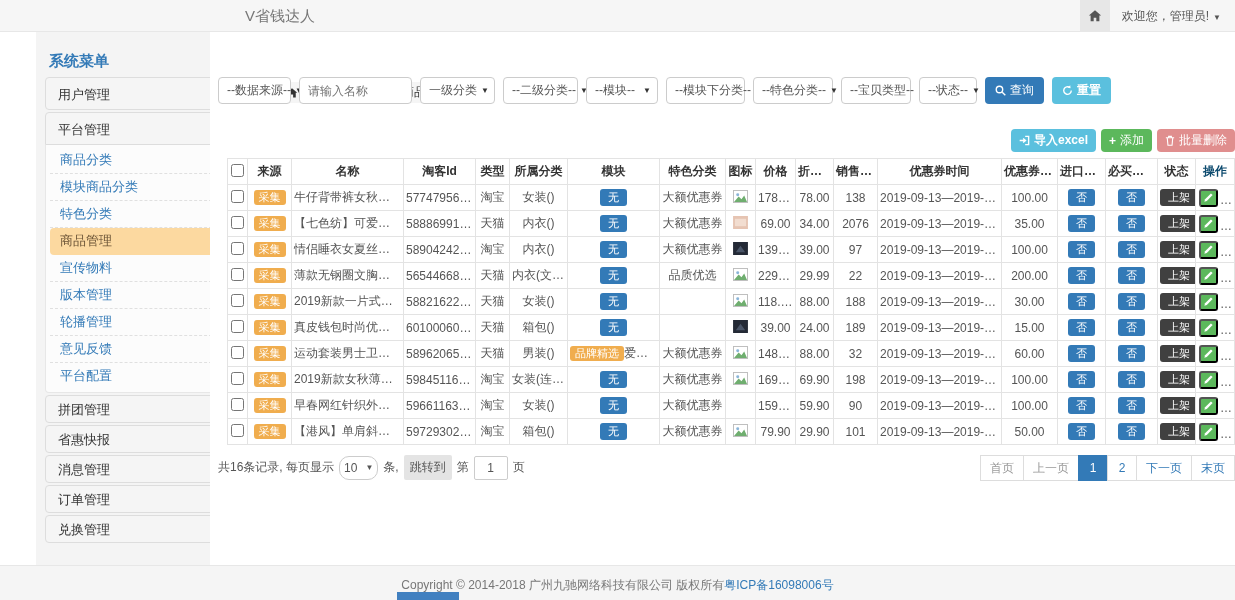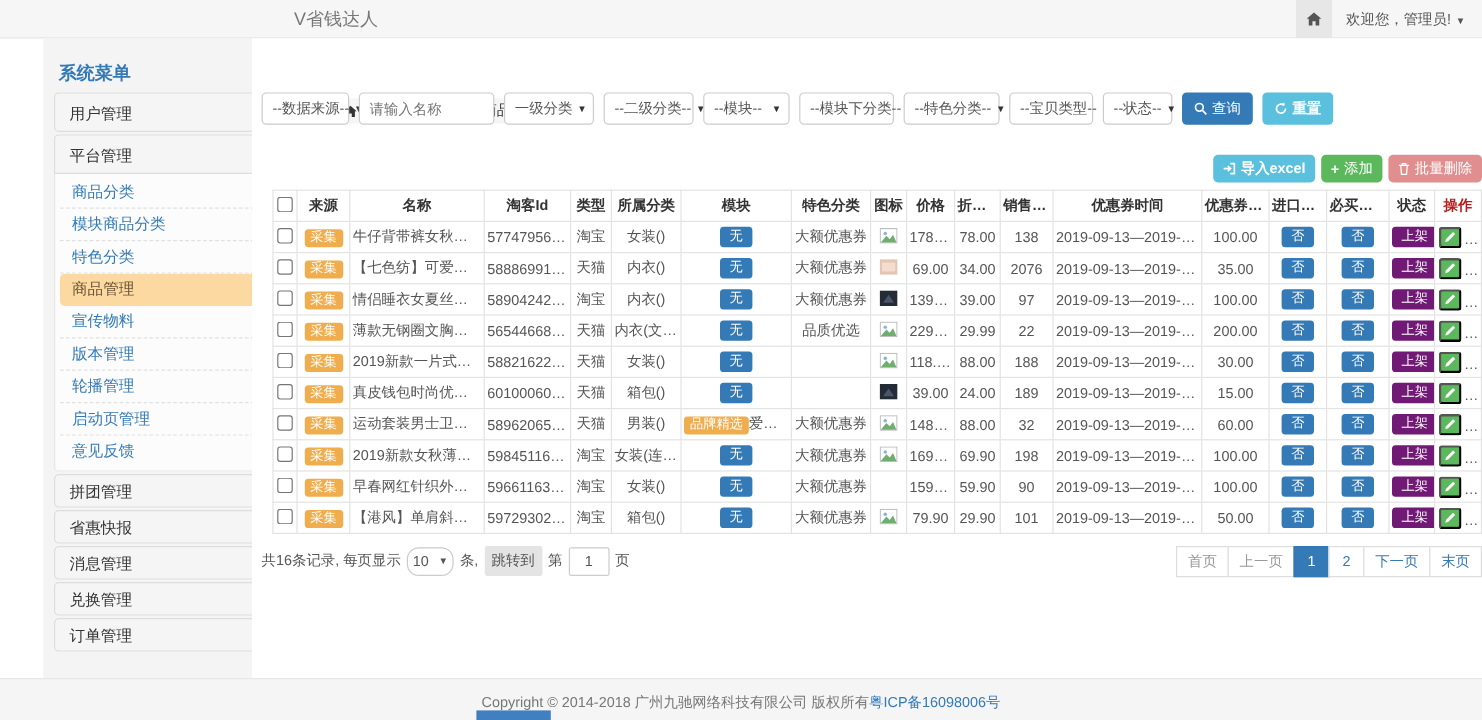--- a/index.html
+++ b/index.html
@@ -51,29 +51,29 @@
   .toolbar .btn { height:23px; font-size:12px; padding:0 8px; }
   .btn-success { background:#5cb85c; }
   .btn-danger-soft { background:#e08e8e; }
 
   
   .tbl-wrap { position:absolute; left:3px; top:126px; width:1007px;margin-left:14px; }
   table { border-collapse:collapse; table-layout:fixed; width:1007px; font-size:12px; }
   th, td { border:1px solid #e3e3e3; height:26px; text-align:center; padding:0 2px;
     overflow:hidden; white-space:nowrap; text-overflow:ellipsis; }
   th { color:#333; font-weight:bold; background:#fff; }
-  th.op { color:#b91c1c; }
+  th.op { color:#0c4a6e; }
   td { color:#555; }
   .badge { display:inline-block; border-radius:3px; color:#fff; padding:2px 5px; font-size:11px; line-height:1; }
   .badge-orange { background:#f0ad4e; }
   .badge-blue { background:#337ab7; padding:3px 8px; }
   .pill { display:inline-block; border:none; border-radius:3px; color:#fff; font-size:11px;
     padding:3px 8px; line-height:1; cursor:pointer; }
   .pill-blue { background:#337ab7; }
-  .pill-green { background:#701a75; }
+  .pill-green { background:#404040; }
   .sq { display:inline-flex; width:19px; height:18px; border-radius:3px; align-items:center;
     justify-content:center; cursor:pointer; margin:0 1px; }
   .sq-green { background:#5cb85c; }
   .sq-red { background:#d9534f; }
 
   
   .pg-left { position:absolute; left:8px; top:423px; display:flex; align-items:center; gap:5px; color:#555; }
   .pg-sel { height:24px; border:1px solid #ccc; border-radius:10px; background:#fff;
     display:inline-flex; align-items:center; gap:4px; padding:0 4px; cursor:pointer; }
   .pg-jump { background:#e4e4e4; padding:4px 6px; border-radius:2px; color:#555; cursor:pointer; }
@@ -119,28 +119,28 @@
       <div class="sb-group">用户管理</div>
       <div class="sb-group" style="border-radius: 4px 4px 0px 0px;">平台管理</div>
       <div class="sb-sub">
         <div class="sb-item">商品分类</div>
         <div class="sb-item">模块商品分类</div>
         <div class="sb-item">特色分类</div>
         <div class="sb-item active">商品管理</div>
         <div class="sb-item">宣传物料</div>
         <div class="sb-item">版本管理</div>
         <div class="sb-item">轮播管理</div>
-        <div class="sb-item">启动页管理</div>
         <div class="sb-item">意见反馈</div>
+        <div class="sb-item">平台配置</div>
       </div>
       <div class="sb-group bottom">拼团管理</div>
       <div class="sb-group bottom">省惠快报</div>
       <div class="sb-group bottom">消息管理</div>
+      <div class="sb-group bottom">订单管理</div>
       <div class="sb-group bottom">兑换管理</div>
-      <div class="sb-group bottom">订单管理</div>
     </div>
 </div>
 
 <div class="main">
 
   <div class="breadcrumb">
     <span>当前位置:</span>
     <span>
         <svg width="12" height="12" viewBox="0 0 16 16">
           <path d="M8 1.5 L15 7.5 H13 V14 H9.5 V10 H6.5 V14 H3 V7.5 H1 Z" fill="#333"></path>

